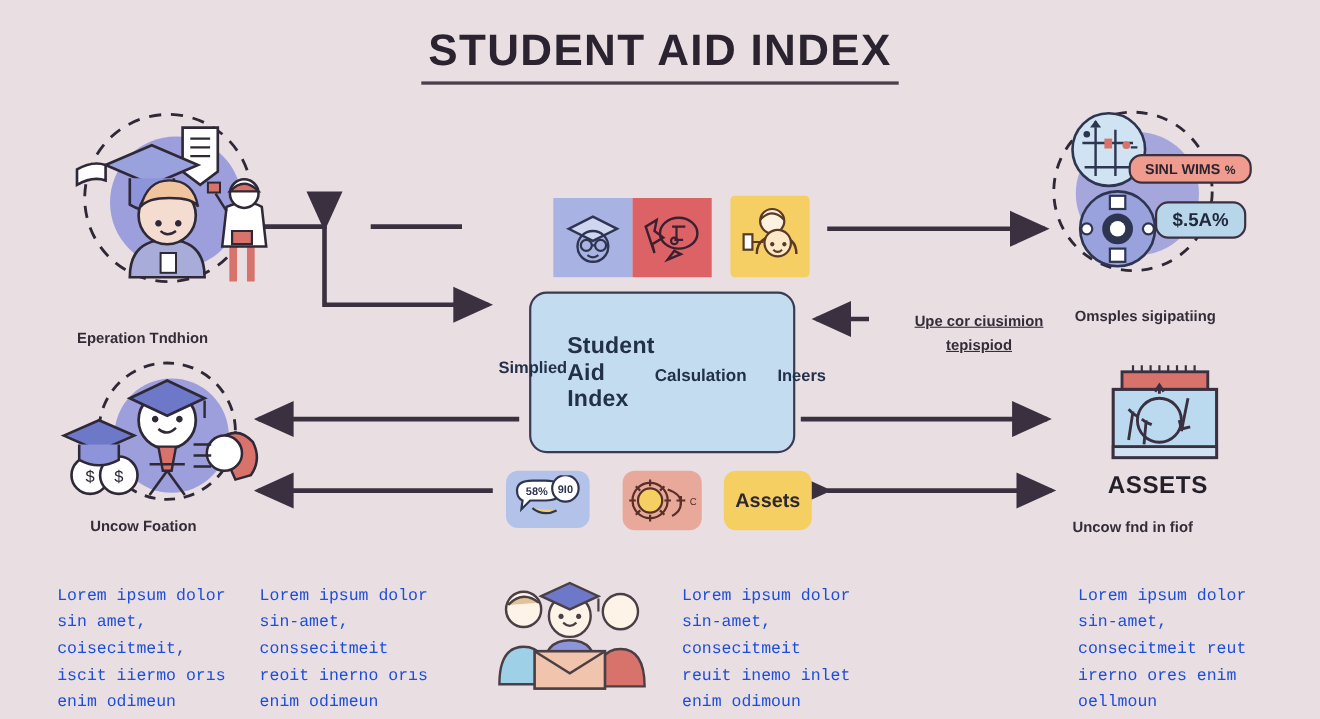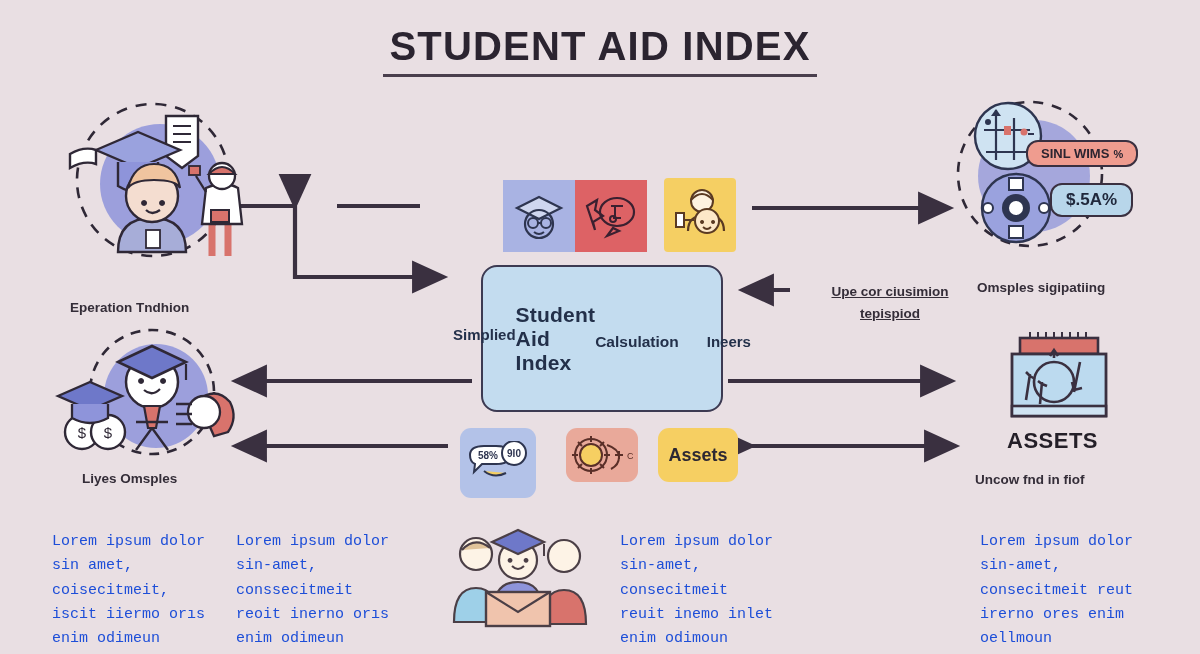--- a/index.html
+++ b/index.html
@@ -37,21 +37,21 @@
   #center-box .l3{font-size:15.5px;font-weight:bold;margin-top:6px;}
   #center-box .l4{font-size:15px;font-weight:bold;margin-top:5px;margin-left:28px;}
 
   
   .tile{display:flex;align-items:center;justify-content:center;}
   .tile-sq{width:72px;height:72px;}
   #tile-grad{left:503px;top:180px;background:#a9b3e3;}
   #tile-speech{left:575px;top:180px;background:#dd6265;}
   #tile-people{left:664px;top:178px;background:#f5cf63;border-radius:4px;width:72px;height:74px;}
 
-  #tile-stats{left:460px;top:428px;width:76px;height:70px;background:#b3c2e8;border-radius:11px;}
+  #tile-stats{left:460px;top:428px;width:76px;height:52px;background:#b3c2e8;border-radius:11px;}
   #tile-gear{left:566px;top:428px;width:72px;height:54px;background:#e9a99a;border-radius:11px;}
   #tile-assets{left:658px;top:428px;width:80px;height:54px;background:#f6cf62;border-radius:11px;}
   #assets-label{font-size:18px;font-weight:bold;color:#2d2833;}
 
   
   .side-label{font-size:13.5px;font-weight:bold;color:#342d38;}
   #label-top-left{left:70px;top:253px;width:220px;text-align:left;margin-top:47px;}
   #label-bottom-left{left:82px;top:471px;width:220px;text-align:left;}
   #label-top-right{left:977px;top:280px;width:230px;text-align:left;}
   #label-bottom-right{left:975px;top:472px;width:230px;text-align:left;}
@@ -168,21 +168,21 @@
       <path d="M10,70 l32,-14 l32,14 l-32,14 z" fill="#6e78c9" stroke="#2f2836" stroke-width="2.4"></path>
       <path d="M24,78 v14 q18,10 36,0 v-14" fill="#8e94da" stroke="#2f2836" stroke-width="2.3"></path>
     </g>
 
     <g>
       <path d="M150,74 q18,-14 32,2 q8,16 -2,30 l-14,4 z" fill="#d8736c" stroke="#2f2836" stroke-width="2.3"></path>
       <circle cx="156" cy="86" r="16" fill="#fff" stroke="#2f2836" stroke-width="2.3"></circle>
       <path d="M128,78 h16 M128,88 h16 M128,98 h16" stroke="#2f2836" stroke-width="2.3"></path>
     </g>
   </svg>
-  <div class="abs side-label" id="label-bottom-left">Liyes Omsples</div>
+  <div class="abs side-label" id="label-bottom-left">Uncow Foation</div>
 
   <div class="abs tile tile-sq" id="tile-grad">
     <svg width="52" height="52" viewBox="0 0 52 52">
       <path d="M4,18 l22,-11 l22,11 l-22,11 z" fill="#cfd6ef" stroke="#2e3550" stroke-width="2.2"></path>
       <circle cx="26" cy="34" r="14" fill="none" stroke="#2e3550" stroke-width="2.2"></circle>
       <circle cx="20" cy="33" r="5" fill="none" stroke="#2e3550" stroke-width="2"></circle>
       <circle cx="33" cy="33" r="5" fill="none" stroke="#2e3550" stroke-width="2"></circle>
       <path d="M25,33 h3" stroke="#2e3550" stroke-width="2"></path>
       <path d="M21,42 q5,4 10,0" stroke="#2e3550" stroke-width="2" fill="none"></path>
     </svg>

